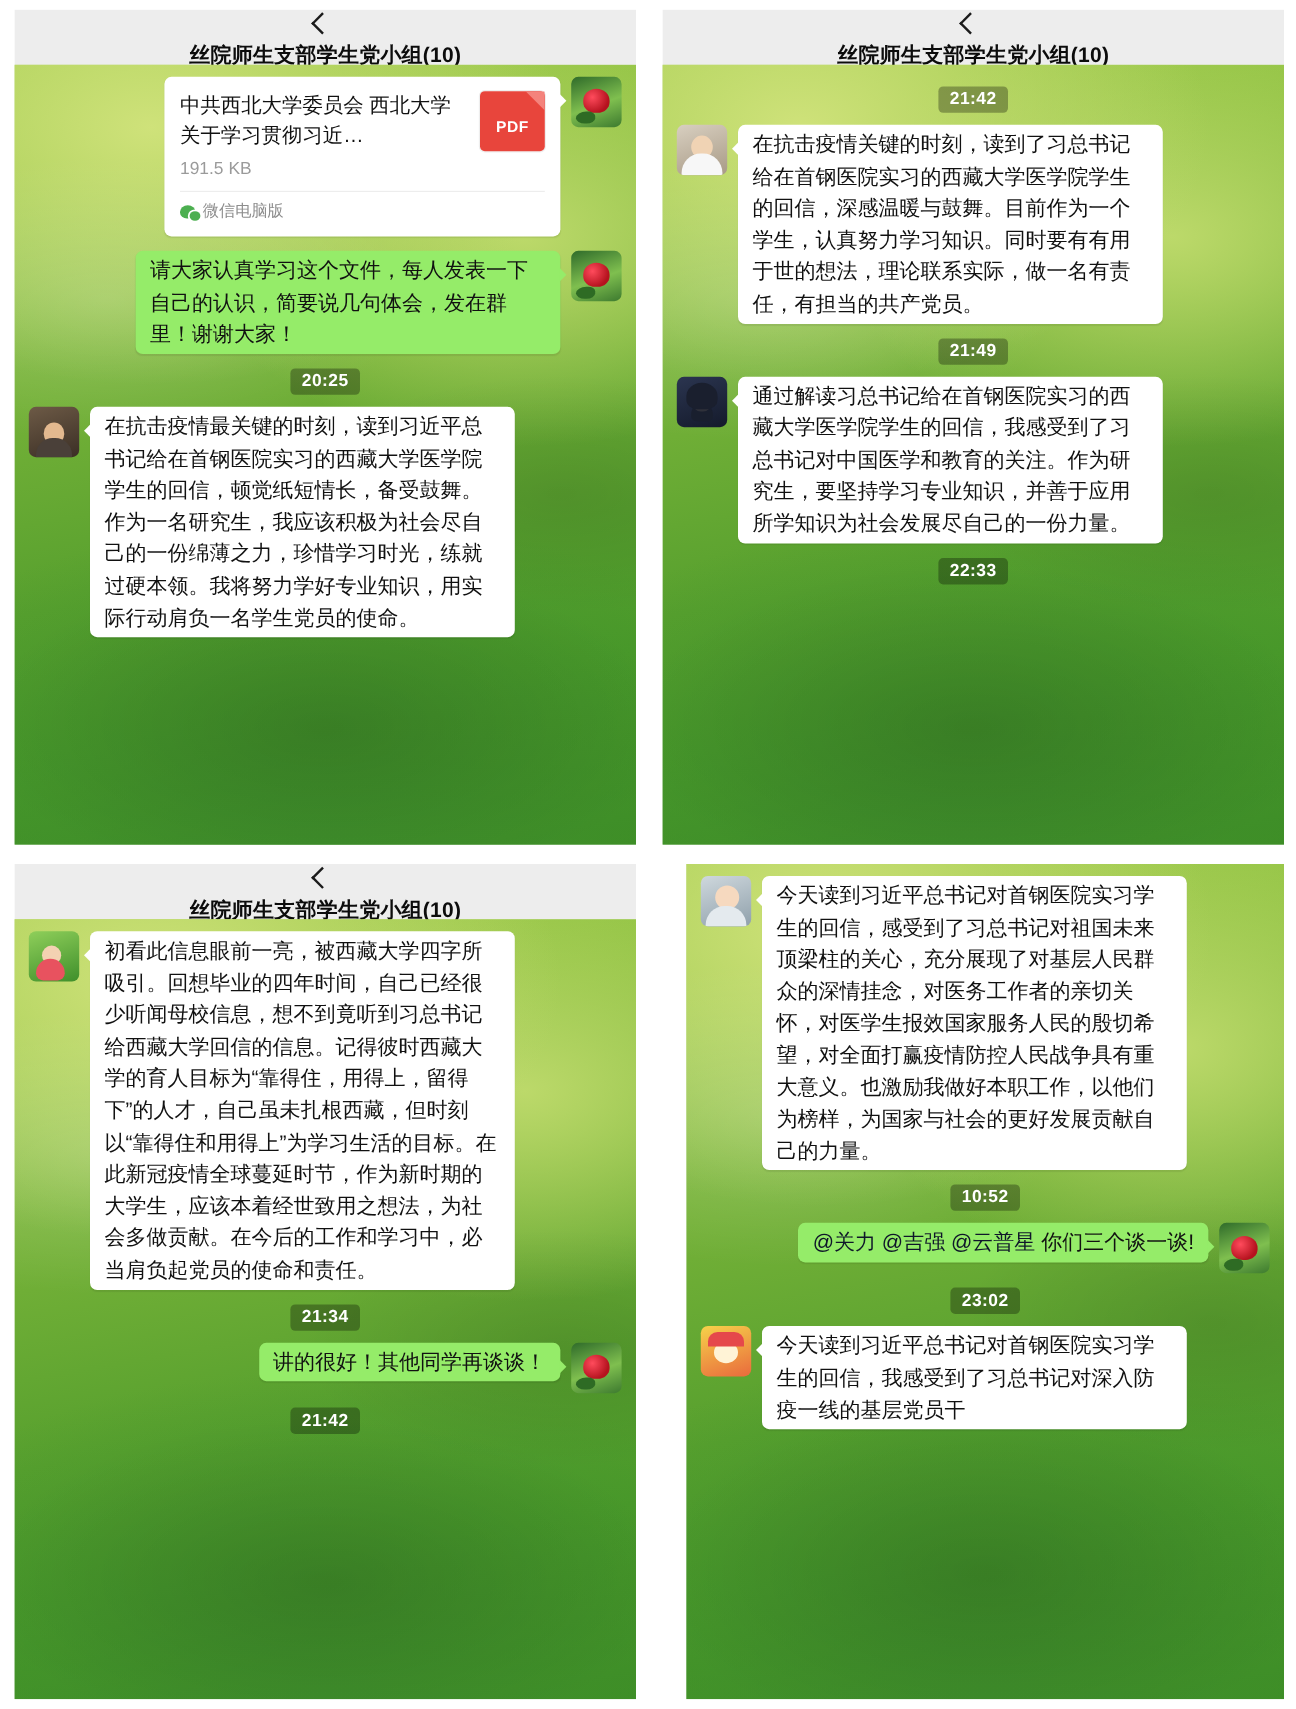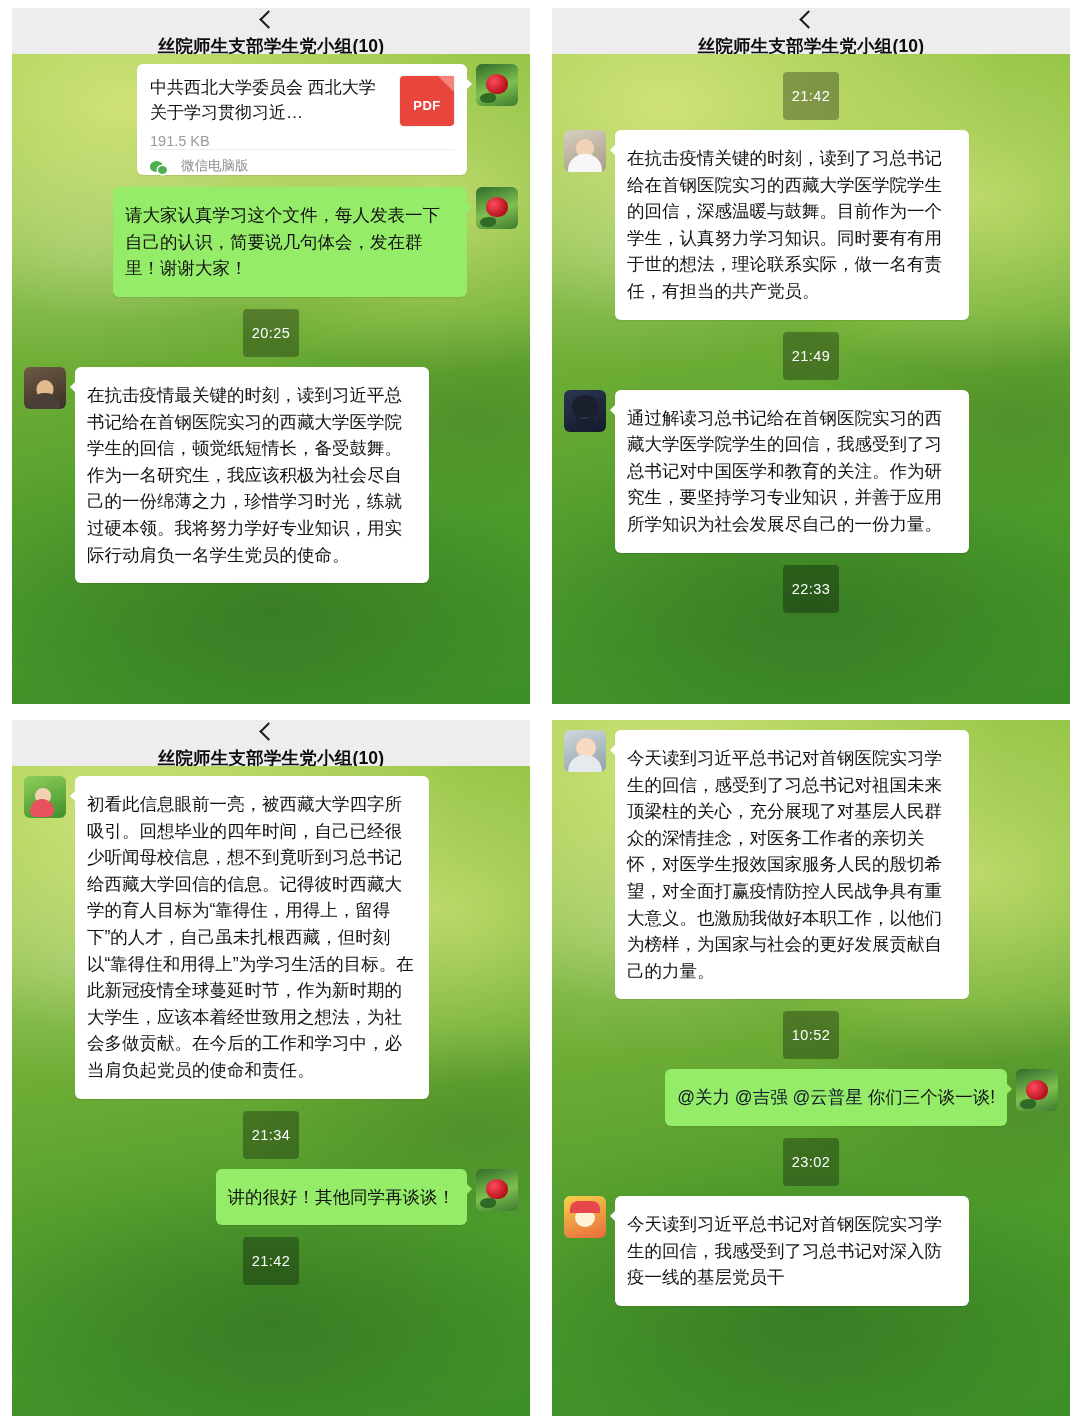--- a/index.html
+++ b/index.html
@@ -97,38 +97,39 @@
   }
   
   .ts{
     display:flex;justify-content:center;
     margin:8px 0 10px 0;
   }
   .ts span{
     background:rgba(0,0,0,.30);
     color:#fff;
     font-size:14.5px;
-    padding:16px 9px;
+    padding:3px 9px;
     border-radius:4px;
     letter-spacing:.4px;
+    font-weight:bold;
   }
   
   .row{display:flex;margin-bottom:12px;align-items:flex-start;}
   .row.out{justify-content:flex-end;}
   .av{
     width:42px;height:42px;border-radius:6px;flex:0 0 auto;
     overflow:hidden;position:relative;
   }
   .row.in .av{margin-right:9px;}
   .row.out .av{margin-left:9px;}
   .bub{
     position:relative;
     max-width:330px;
     border-radius:6px;
-    padding:15px 12px;
+    padding:3px 12px;
     font-size:17.5px;
     line-height:1.52;
     color:#111;
     word-break:break-all;
     box-shadow:0 1px 1px rgba(0,0,0,.08);
   }
   .bub.in{background:#ffffff;}
   .bub.out{background:#95ec69;}
   .bub.in::after{
     content:"";position:absolute;left:-5px;top:14px;
@@ -183,23 +184,24 @@
     width:16px;height:16px;
     background:#f4837c;
     clip-path:polygon(0 0,100% 100%,100% 0);
   }
   .pdf .lbl{
     position:absolute;left:0;right:0;bottom:13px;
     text-align:center;color:#fff;font-size:13px;font-weight:700;
     letter-spacing:.5px;
   }
   .filecard .src{
+    margin-top:10px;
     border-top:1px solid #ededed;
-    padding:7px 0 0 0;
-    display:flex;align-items:center;gap:18px;
+    padding:7px 0 12px 0;
+    display:flex;align-items:center;gap:6px;
     font-size:13.5px;color:#8d8d8d;
   }
   .wxdot{
     width:13px;height:11px;border-radius:50% 50% 45% 45%;
     background:#4caf50;position:relative;flex:0 0 auto;
   }
   .wxdot::after{
     content:"";position:absolute;right:-4px;bottom:-2px;
     width:9px;height:8px;border-radius:50%;background:#4caf50;
     box-shadow:0 0 0 1.5px #fff;
@@ -416,21 +418,21 @@
             <span>21:42</span>
           </div>
 
         </div>
       </div>
     </div>
   </div>
 
   <div class="panel">
     <div class="phone">
-      <div class="chat" style="height:100%;">
+      <div class="chat" style="height:100%;margin-left:20px;">
         <div class="scroll">
 
           <div class="row in">
             <div class="av av-baby"></div>
             <div class="bub in">今天读到习近平总书记对首钢医院实习学生的回信，感受到了习总书记对祖国未来顶梁柱的关心，充分展现了对基层人民群众的深情挂念，对医务工作者的亲切关怀，对医学生报效国家服务人民的殷切希望，对全面打赢疫情防控人民战争具有重大意义。也激励我做好本职工作，以他们为榜样，为国家与社会的更好发展贡献自己的力量。</div>
           </div>
 
           <div class="ts">
             <span>10:52</span>
           </div>

